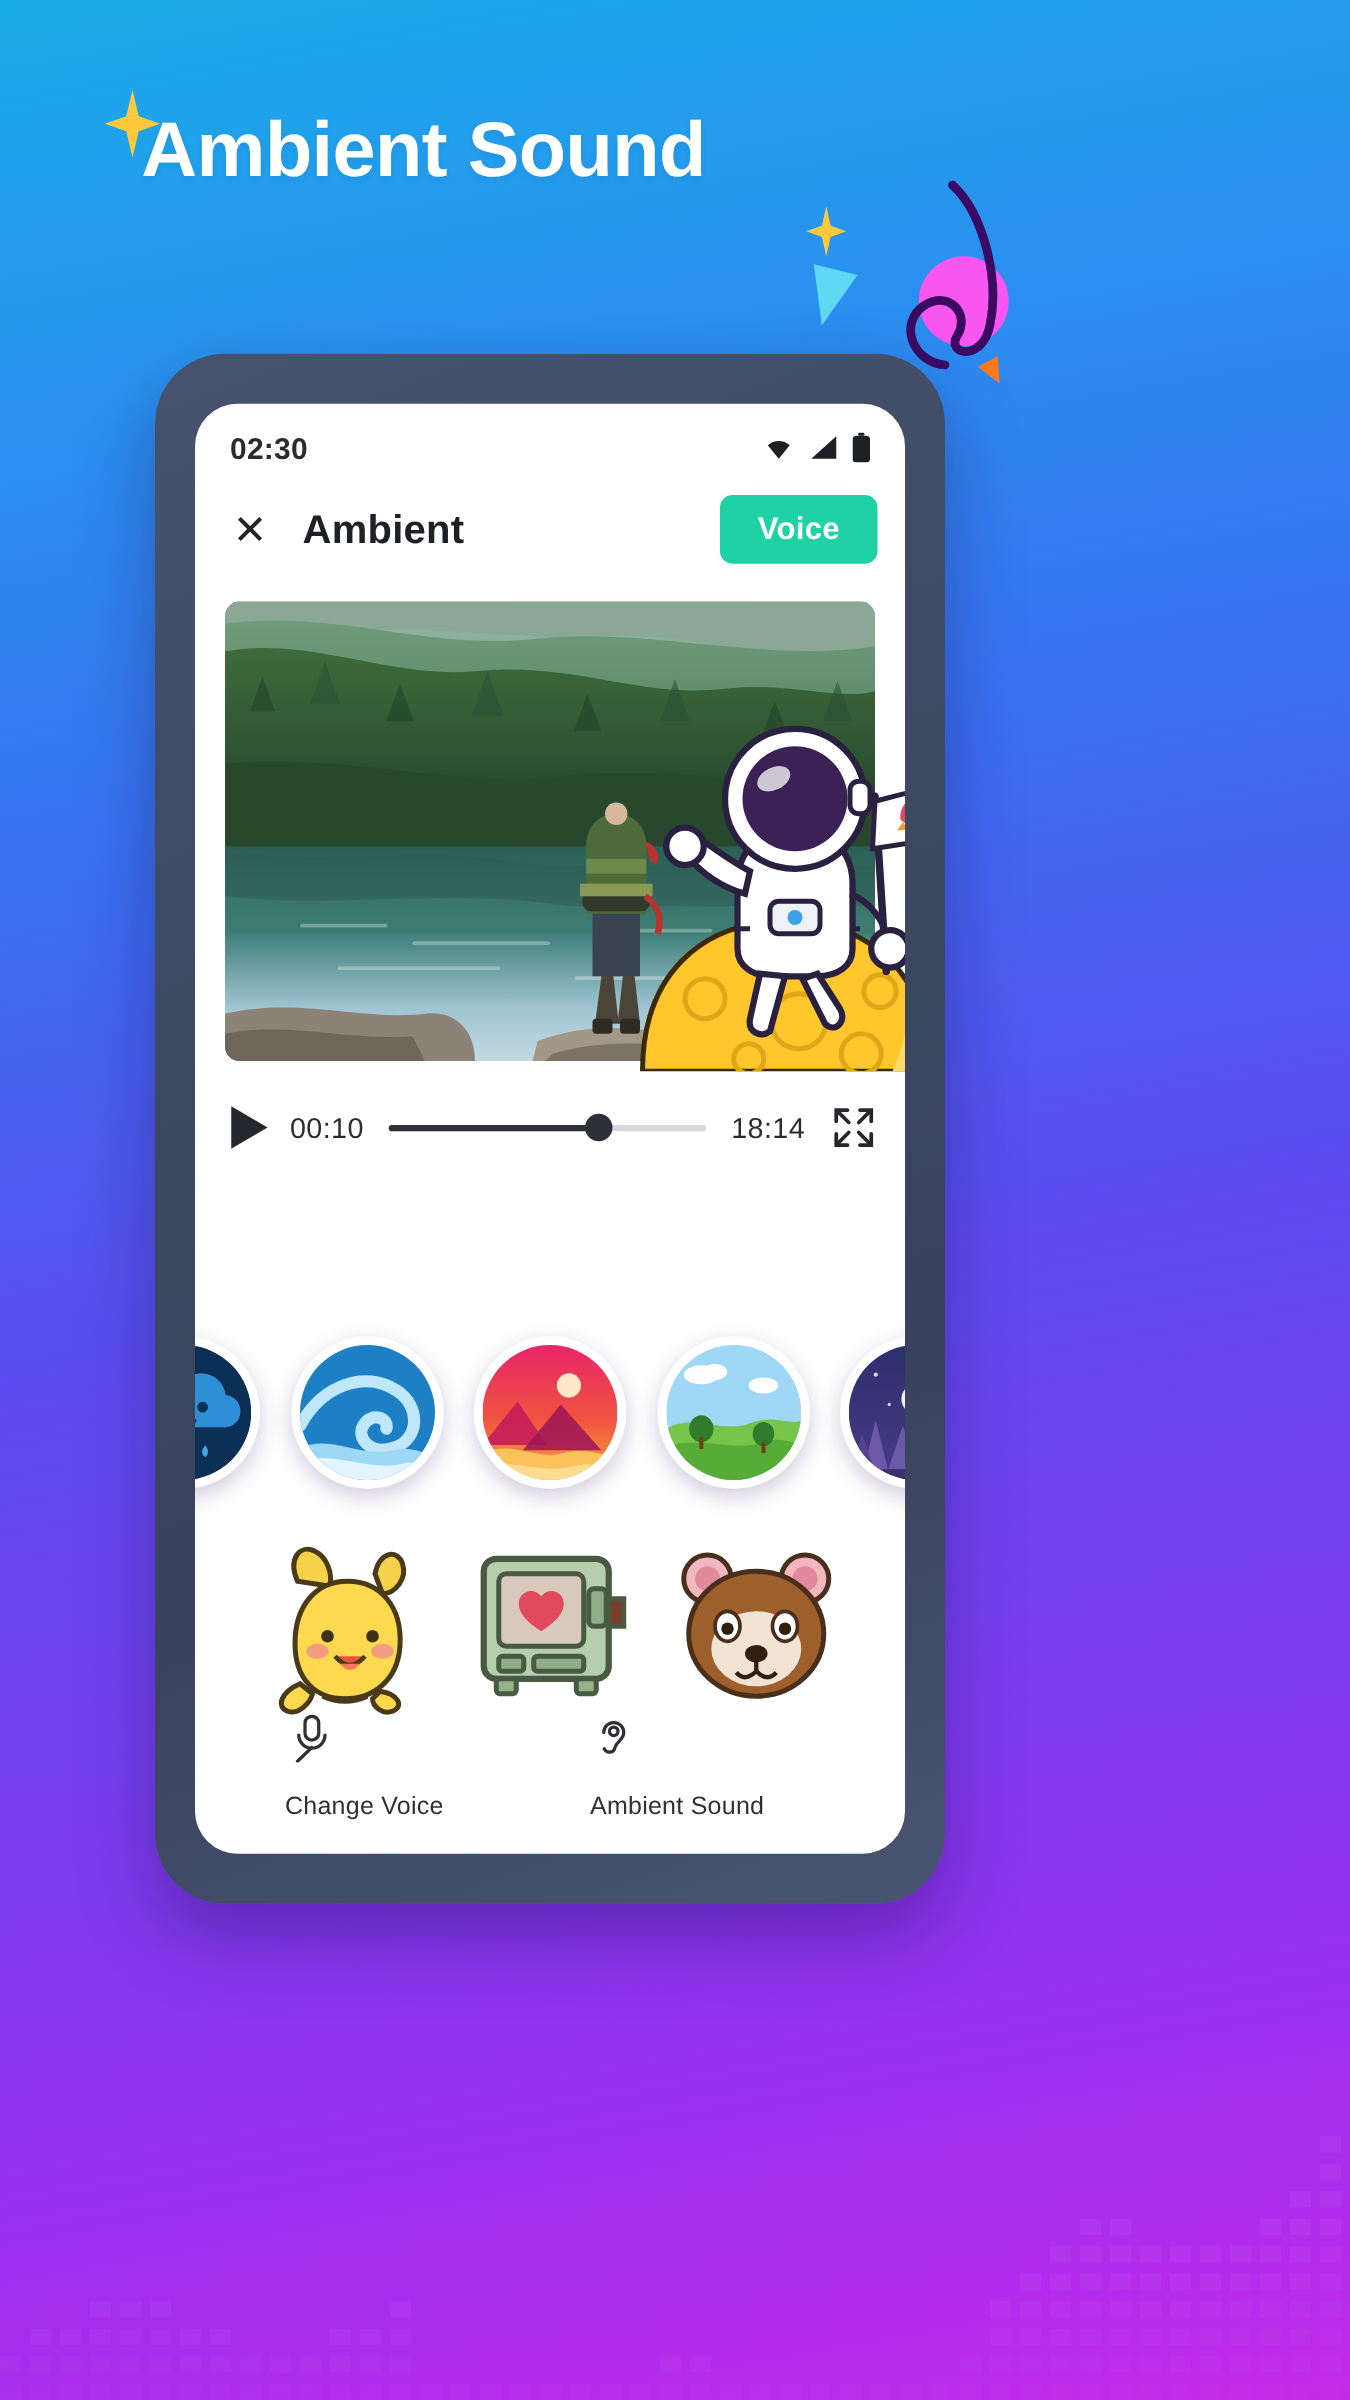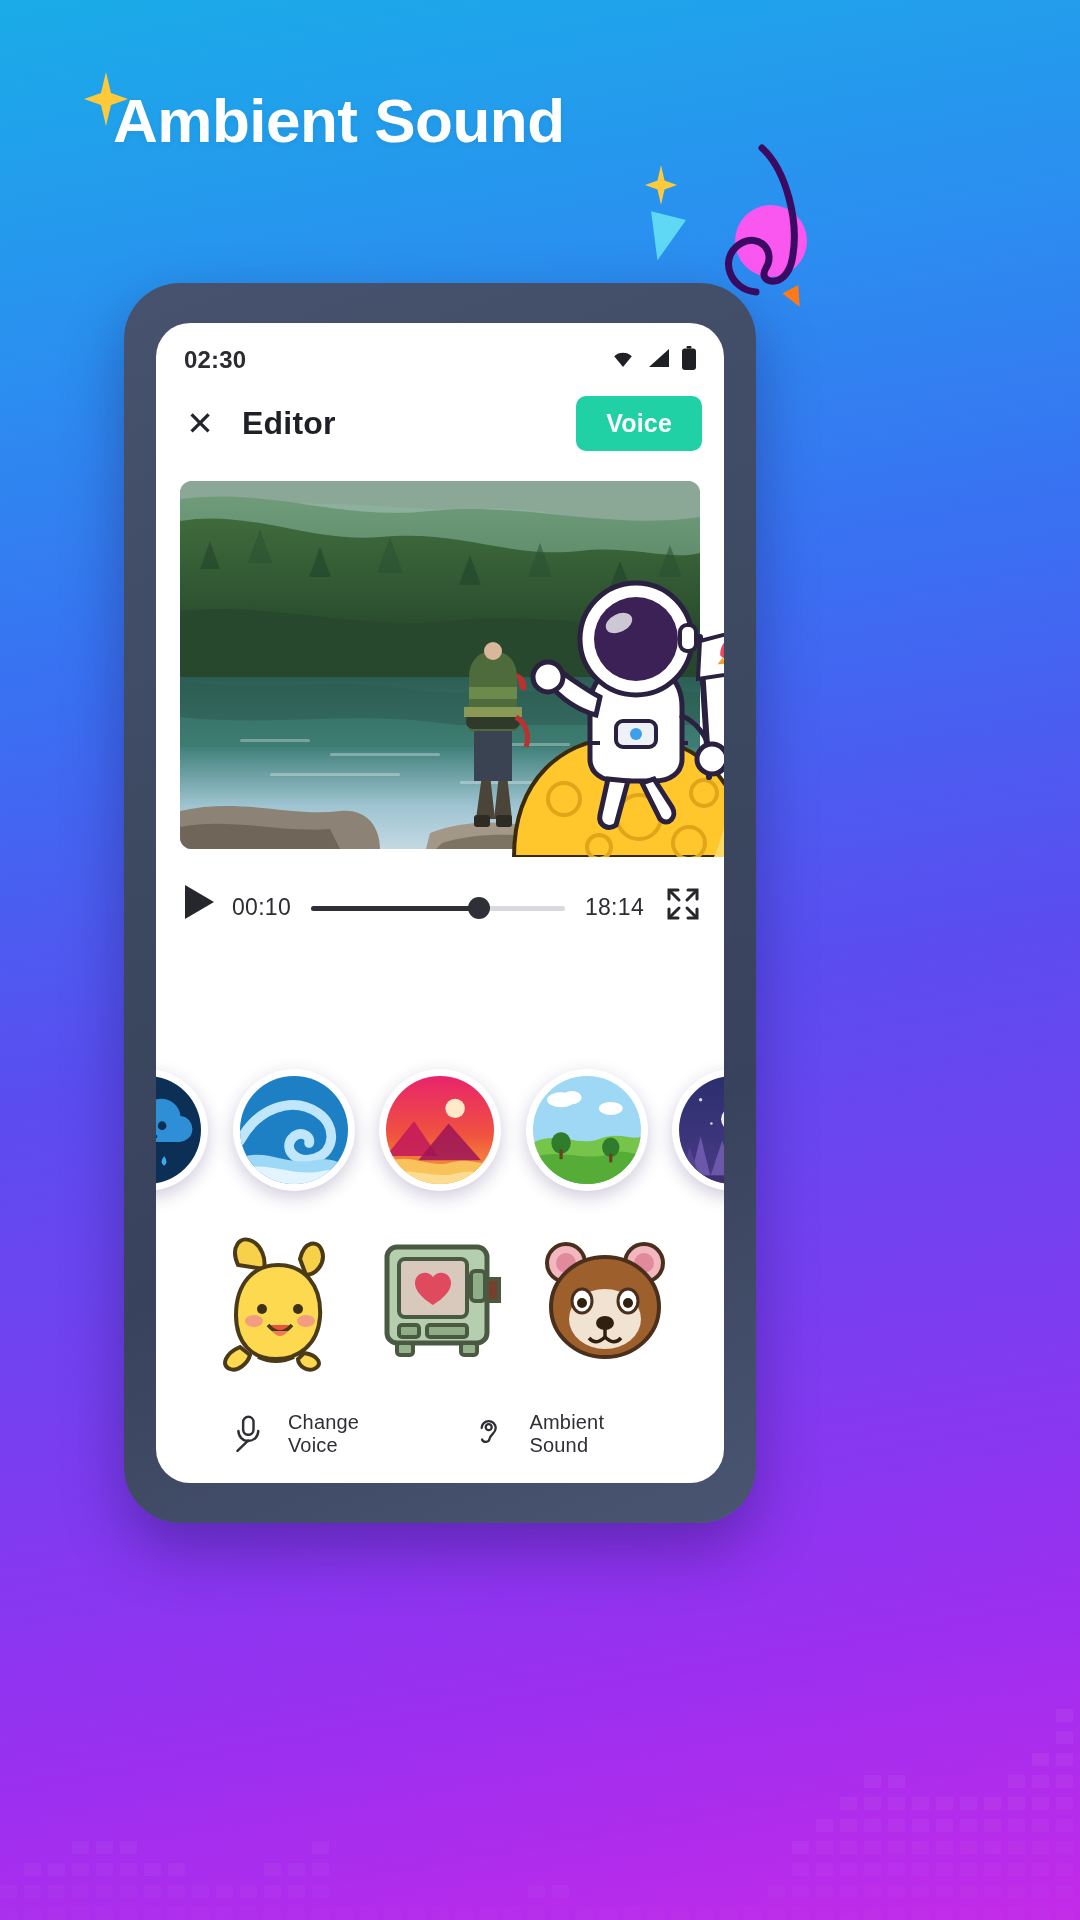--- a/index.html
+++ b/index.html
@@ -57,21 +57,21 @@
     padding:13px 30px; border-radius:10px; border:none; cursor:pointer; letter-spacing:0.2px; }
 
   
   #media-wrap { position:relative; margin:16px 24px 0 24px; height:368px; }
   #photo { position:absolute; inset:0; border-radius:12px; overflow:hidden; }
   #photo svg { display:block; width:100%; height:100%; }
   #sticker-astronaut { position:absolute; right:-54px; bottom:-8px; width:250px; height:290px; }
   #sticker-astronaut svg { display:block; width:100%; height:100%; }
 
   
-  #player { display:flex; align-items:flex-end; gap:16px; padding:34px 24px 0 26px; }
+  #player { display:flex; align-items:center; gap:16px; padding:34px 24px 0 26px; }
   #play-btn { width:34px; height:38px; cursor:pointer; flex:none; }
   .time-label { font-size:23px; color:#2c2d33; font-weight:400; letter-spacing:0.3px;
     font-variant-numeric:tabular-nums; }
   #track-wrap { flex:1; position:relative; height:26px; display:flex; align-items:center;
     margin:0 4px; cursor:pointer; }
   #track-bg { position:absolute; left:0; right:0; height:5px; background:#d9d9dd; border-radius:3px; }
   #track-fill { position:absolute; left:0; width:66%; height:5px; background:#2f3037; border-radius:3px; }
   #track-thumb { position:absolute; left:66%; width:22px; height:22px; margin-left:-11px;
     border-radius:50%; background:#2f3037; }
   #fullscreen-btn { width:34px; height:34px; cursor:pointer; flex:none; margin-left:6px; }
@@ -86,21 +86,21 @@
 
   
   #sticker-row { position:absolute; left:0; right:0; top:900px; display:flex;
     justify-content:space-around; align-items:center; padding:0 36px; }
   .sticker-item { width:150px; height:150px; cursor:pointer; }
   .sticker-item svg { display:block; width:100%; height:100%; }
 
   
   #bottom-nav { position:absolute; left:0; right:0; bottom:26px;
     display:flex; justify-content:space-around; align-items:flex-end; padding:0 40px; }
-  .nav-item { display:flex; flex-direction:row; align-items:center; gap:24px;
+  .nav-item { display:flex; flex-direction:column; gap:24px;
     cursor:pointer; width:180px; }
   .nav-icon { width:38px; height:40px; }
   .nav-label { font-size:20px; color:#2f3036; letter-spacing:0.2px; }
 </style>
 </head>
 <body>
 
 <div id="eq-bars">
     <div class="eqbar" style="left: 0px; width: 17px; height: 13px; bottom: 0px; opacity: 0.1;"></div>
     <div class="eqbar" style="left: 0px; width: 17px; height: 13px; bottom: 22px; opacity: 0.17;"></div>
@@ -289,21 +289,21 @@
           <svg width="14" height="24" viewBox="0 0 14 24">
             <rect x="4.5" y="0" width="5" height="2.5" rx="1" fill="#1f2026"></rect>
             <rect x="0" y="2.5" width="14" height="21.5" rx="3" fill="#1f2026"></rect>
           </svg>
         </span>
       </div>
     </div>
 
     <div id="appbar">
       <div id="close-btn">✕</div>
-      <div id="appbar-title">Editor</div>
+      <div id="appbar-title">Ambient</div>
       <button id="save-btn">Voice</button>
     </div>
 
     <div id="media-wrap">
       <div id="photo">
         <svg viewBox="0 0 520 368" preserveAspectRatio="none">
           <defs>
             <linearGradient id="skyG" x1="0" y1="0" x2="0" y2="1">
               <stop offset="0%" stop-color="#8fb3a0"></stop>
                 <stop offset="100%" stop-color="#5d8a6e"></stop>

